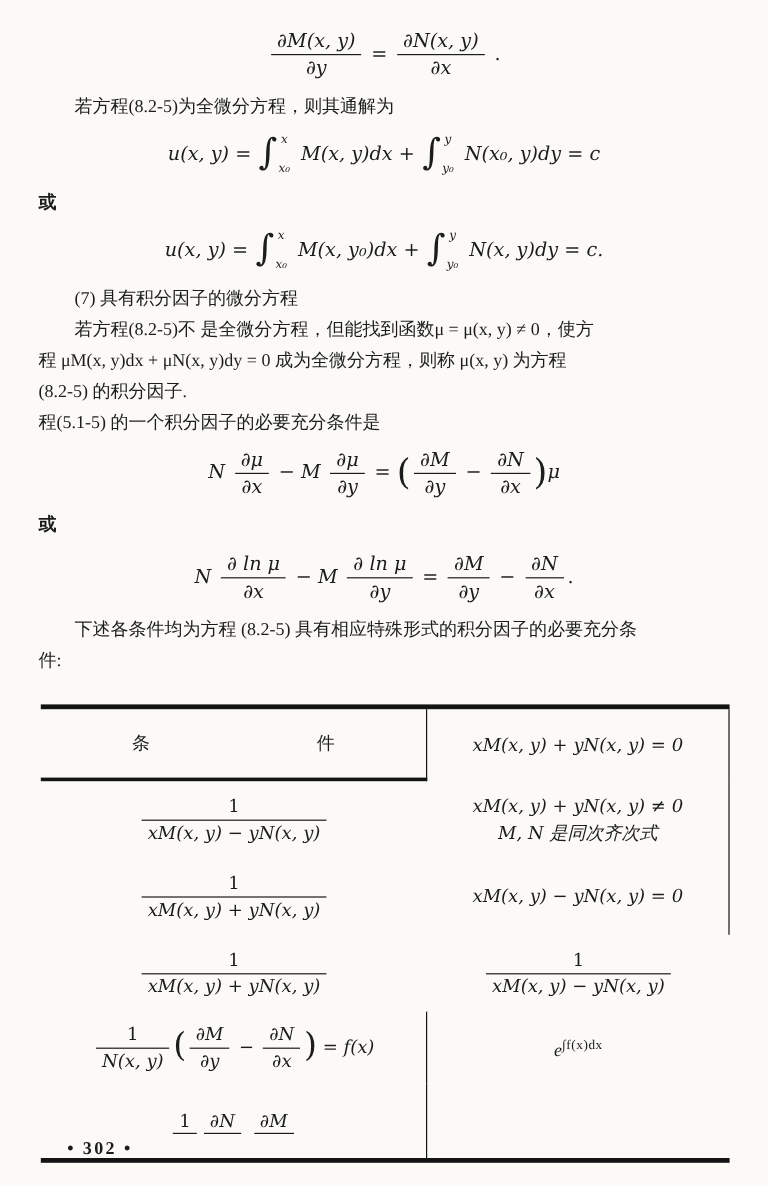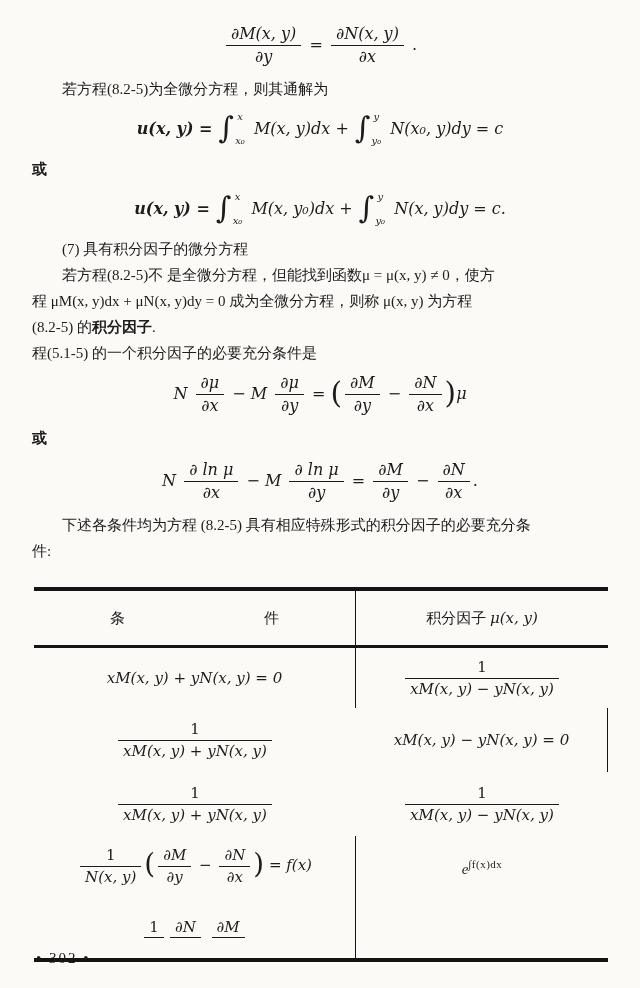--- a/index.html
+++ b/index.html
@@ -25,42 +25,42 @@
   
   .igr{display:inline-flex;align-items:center;vertical-align:middle;margin:0 1px;}
   .isign{font-size:30px;line-height:1;font-style:normal;transform:translateY(-1px);}
   .ilims{display:inline-flex;flex-direction:column;justify-content:space-between;height:36px;font-size:10px;line-height:1;margin-left:1px;margin-right:3px;}
   .ilims .top{transform:translateY(1px);}
   .ilims .bot{transform:translateY(-1px);}
   
   .para{margin:2px 30px 0 32px;white-space:nowrap;}
   .indent{text-indent:2em;}
   .orlbl{margin:4px 0 4px 32px;font-weight:bold;}
-  .b{font-weight:bold;}
+  .b{font-weight:normal;}
   sup.esup{font-size:11px;vertical-align:super;letter-spacing:.5px;}
   .ebase{font-style:italic;}
   
   .tbl{
     margin:24px 32px 0 34px;
     border-top:4px solid #141414;
     border-bottom:4px solid #141414;
     display:grid;grid-template-columns:322px 1fr;
   }
   .cell{
     display:flex;flex-direction:column;align-items:center;justify-content:center;
     padding:4px 2px;font-size:15px;
   }
   .cleft{border-right:1.5px solid #141414;}
   .hrow{border-bottom:3px solid #141414;min-height:46px;}
   .hcond{flex-direction:row;justify-content:space-between;padding:0 76px;align-self:stretch;}
   .twoline{line-height:22px;}
   .mu-frac{font-size:15px;}
   .r1{min-height:52px;} .r2{min-height:56px;} .r3{min-height:44px;}
   .r4{min-height:56px;} .r5{min-height:52px;} .r6{min-height:54px;}
-  .pagenum{position:absolute;left:36px;bottom:18px;font-weight:normal;letter-spacing:2px;}
+  .pagenum{position:absolute;left:56px;bottom:18px;font-weight:bold;letter-spacing:2px;}
   .nowrap{white-space:nowrap;}
 </style>
 </head>
 <body>
 
 <div class="page">
 
   <div class="formula center math">
     <span class="frac">
       <span class="num">∂M(x, y)</span>
@@ -156,32 +156,33 @@
 
   <div class="para indent">下述各条件均为方程 (8.2-5) 具有相应特殊形式的积分因子的必要充分条</div>
   <div class="para">件:</div>
 
   <div class="tbl">
 
     <div class="cell cleft hrow hcond">
       <span>条</span>
       <span>件</span>
     </div>
-    <div class="cell hrow">
-      <span class="nowrap"><span>积分因子</span>&nbsp;<span class="math">μ(x, y)</span></span>
-    </div>
 
     <div class="cell cleft r1 math">xM(x, y) + yN(x, y) = 0</div>
     <div class="cell r1">
       <span class="frac math mu-frac">
           <span class="num up">1</span>
           <span class="den">xM(x, y) − yN(x, y)</span>
         </span>
     </div>
 
+    <div class="cell cleft r2 math twoline">
+      <span>xM(x, y) + yN(x, y) ≠ 0</span>
+      <span>M, N 是同次齐次式</span>
+    </div>
     <div class="cell r2">
       <span class="frac math mu-frac">
           <span class="num up">1</span>
           <span class="den">xM(x, y) + yN(x, y)</span>
         </span>
     </div>
 
     <div class="cell cleft r3 math">xM(x, y) − yN(x, y) = 0</div>
     <div class="cell r3">
       <span class="frac math mu-frac">

